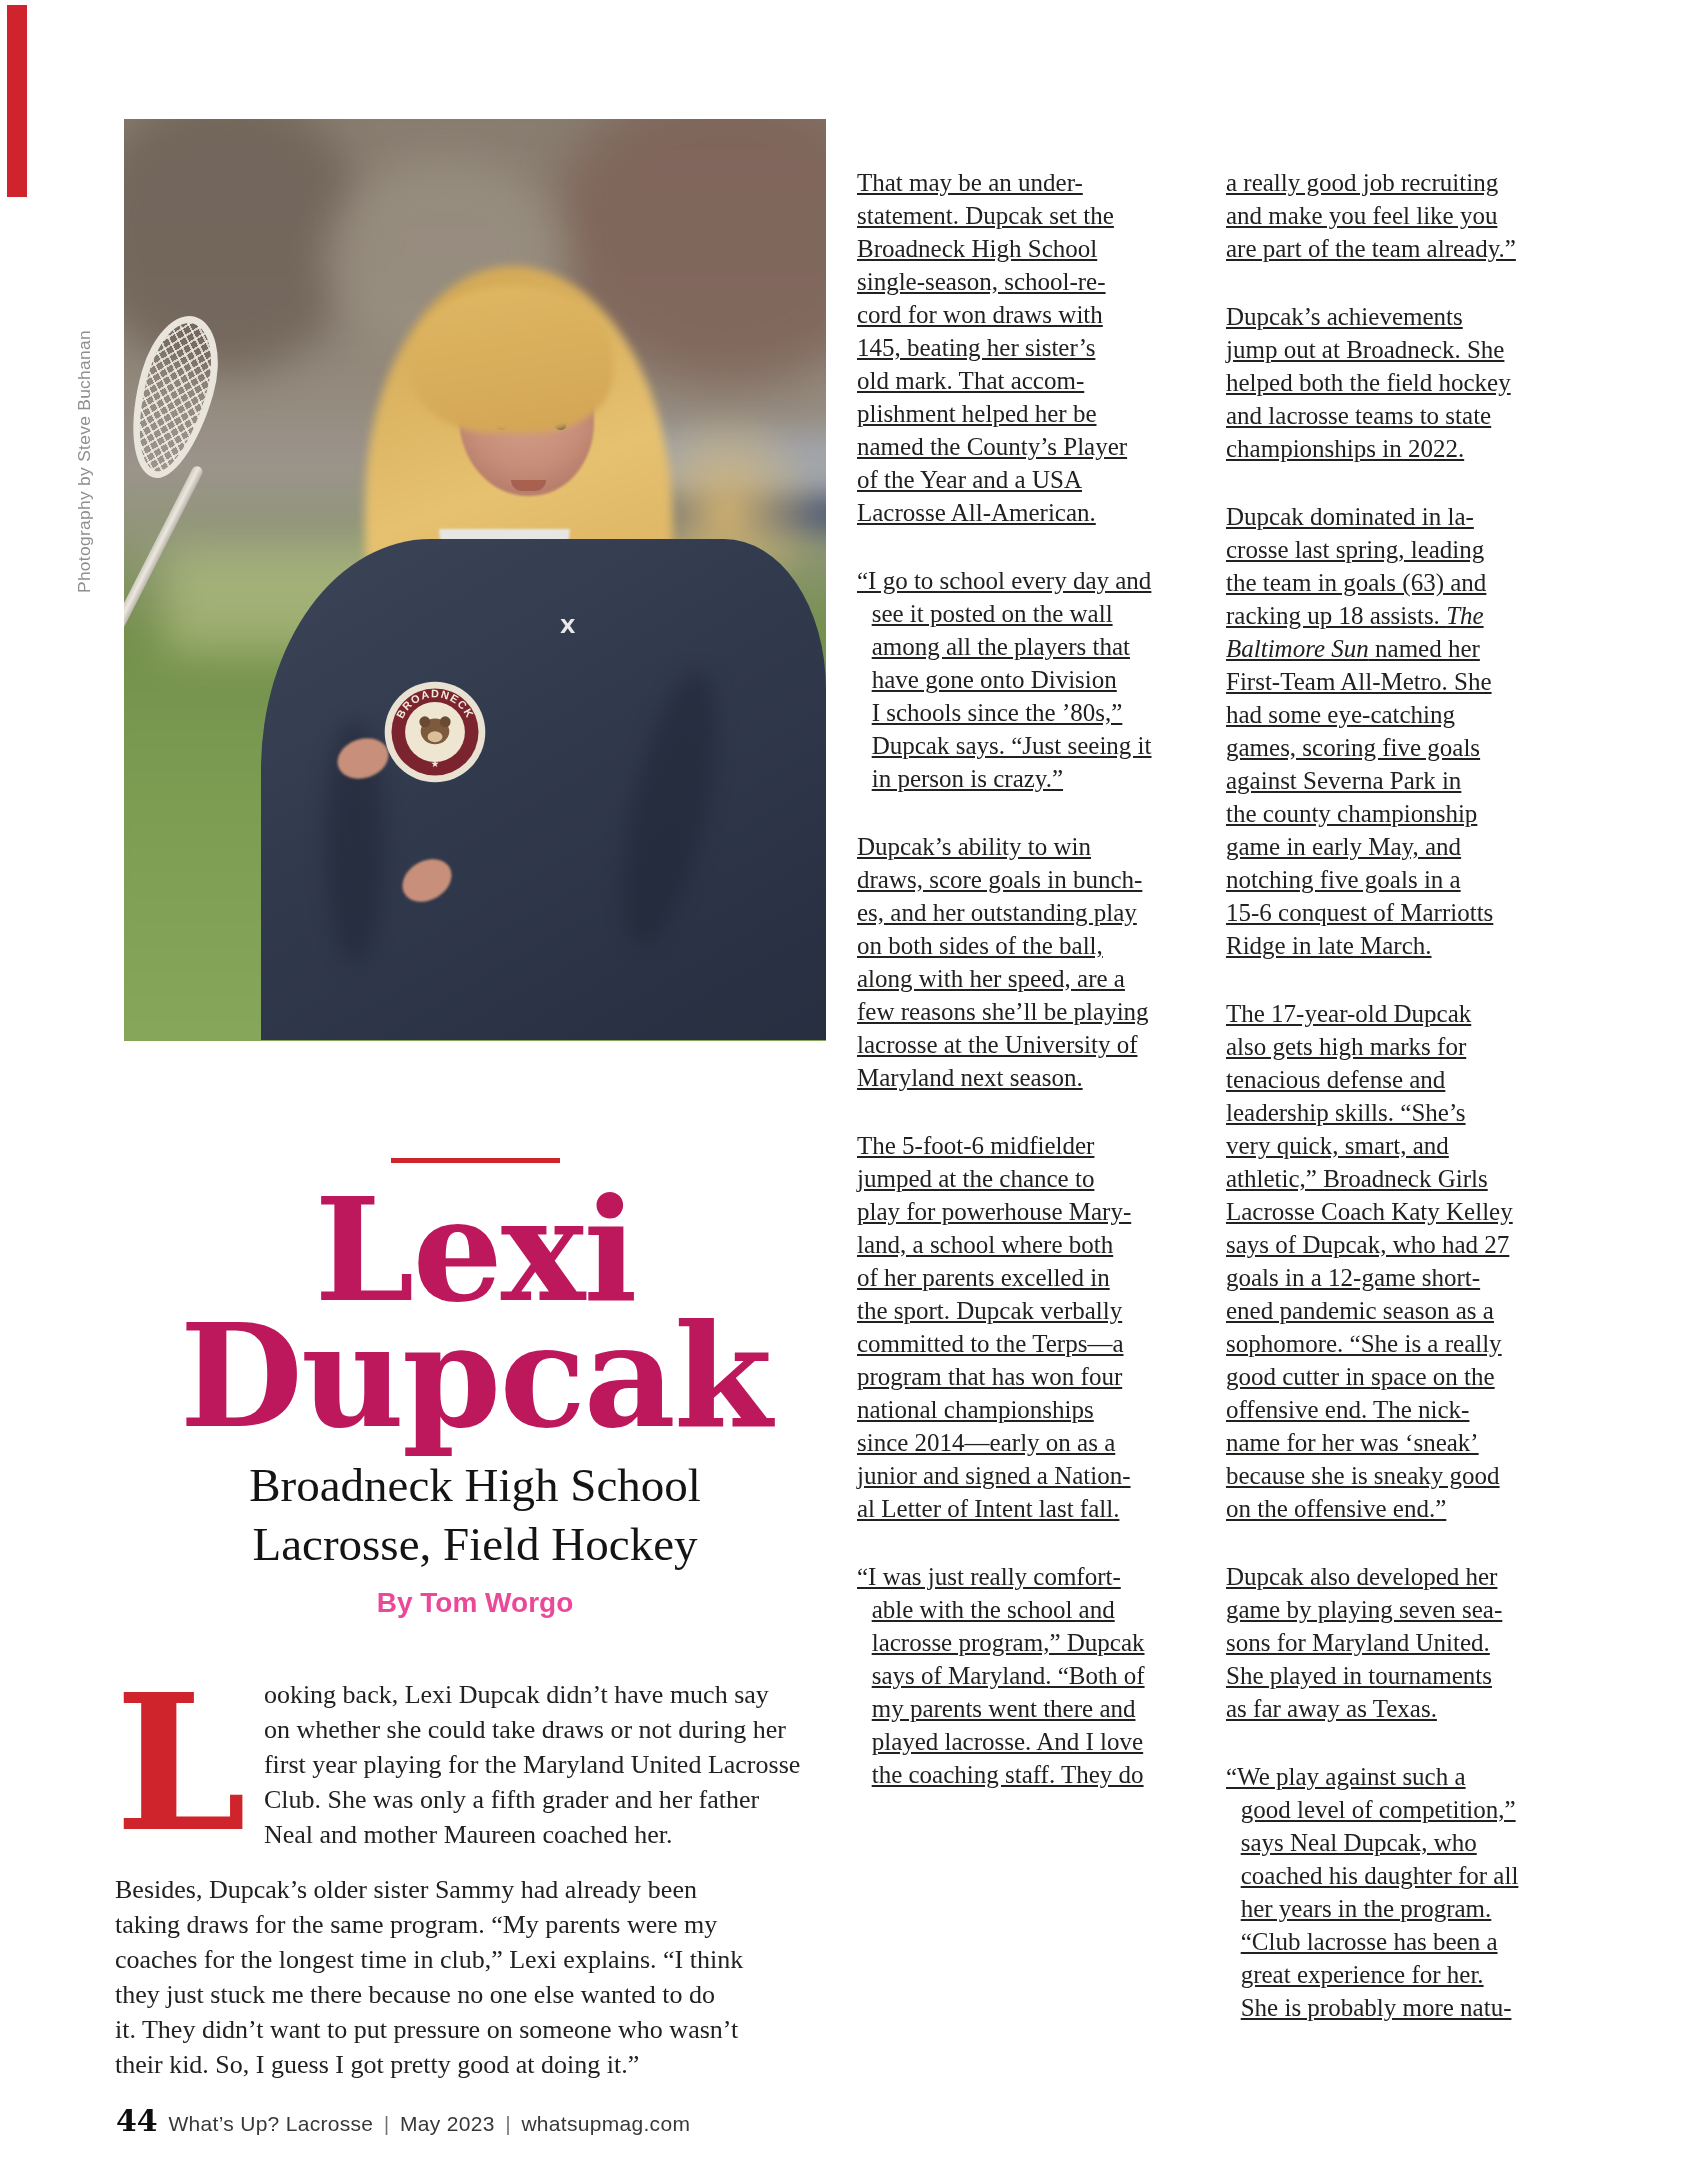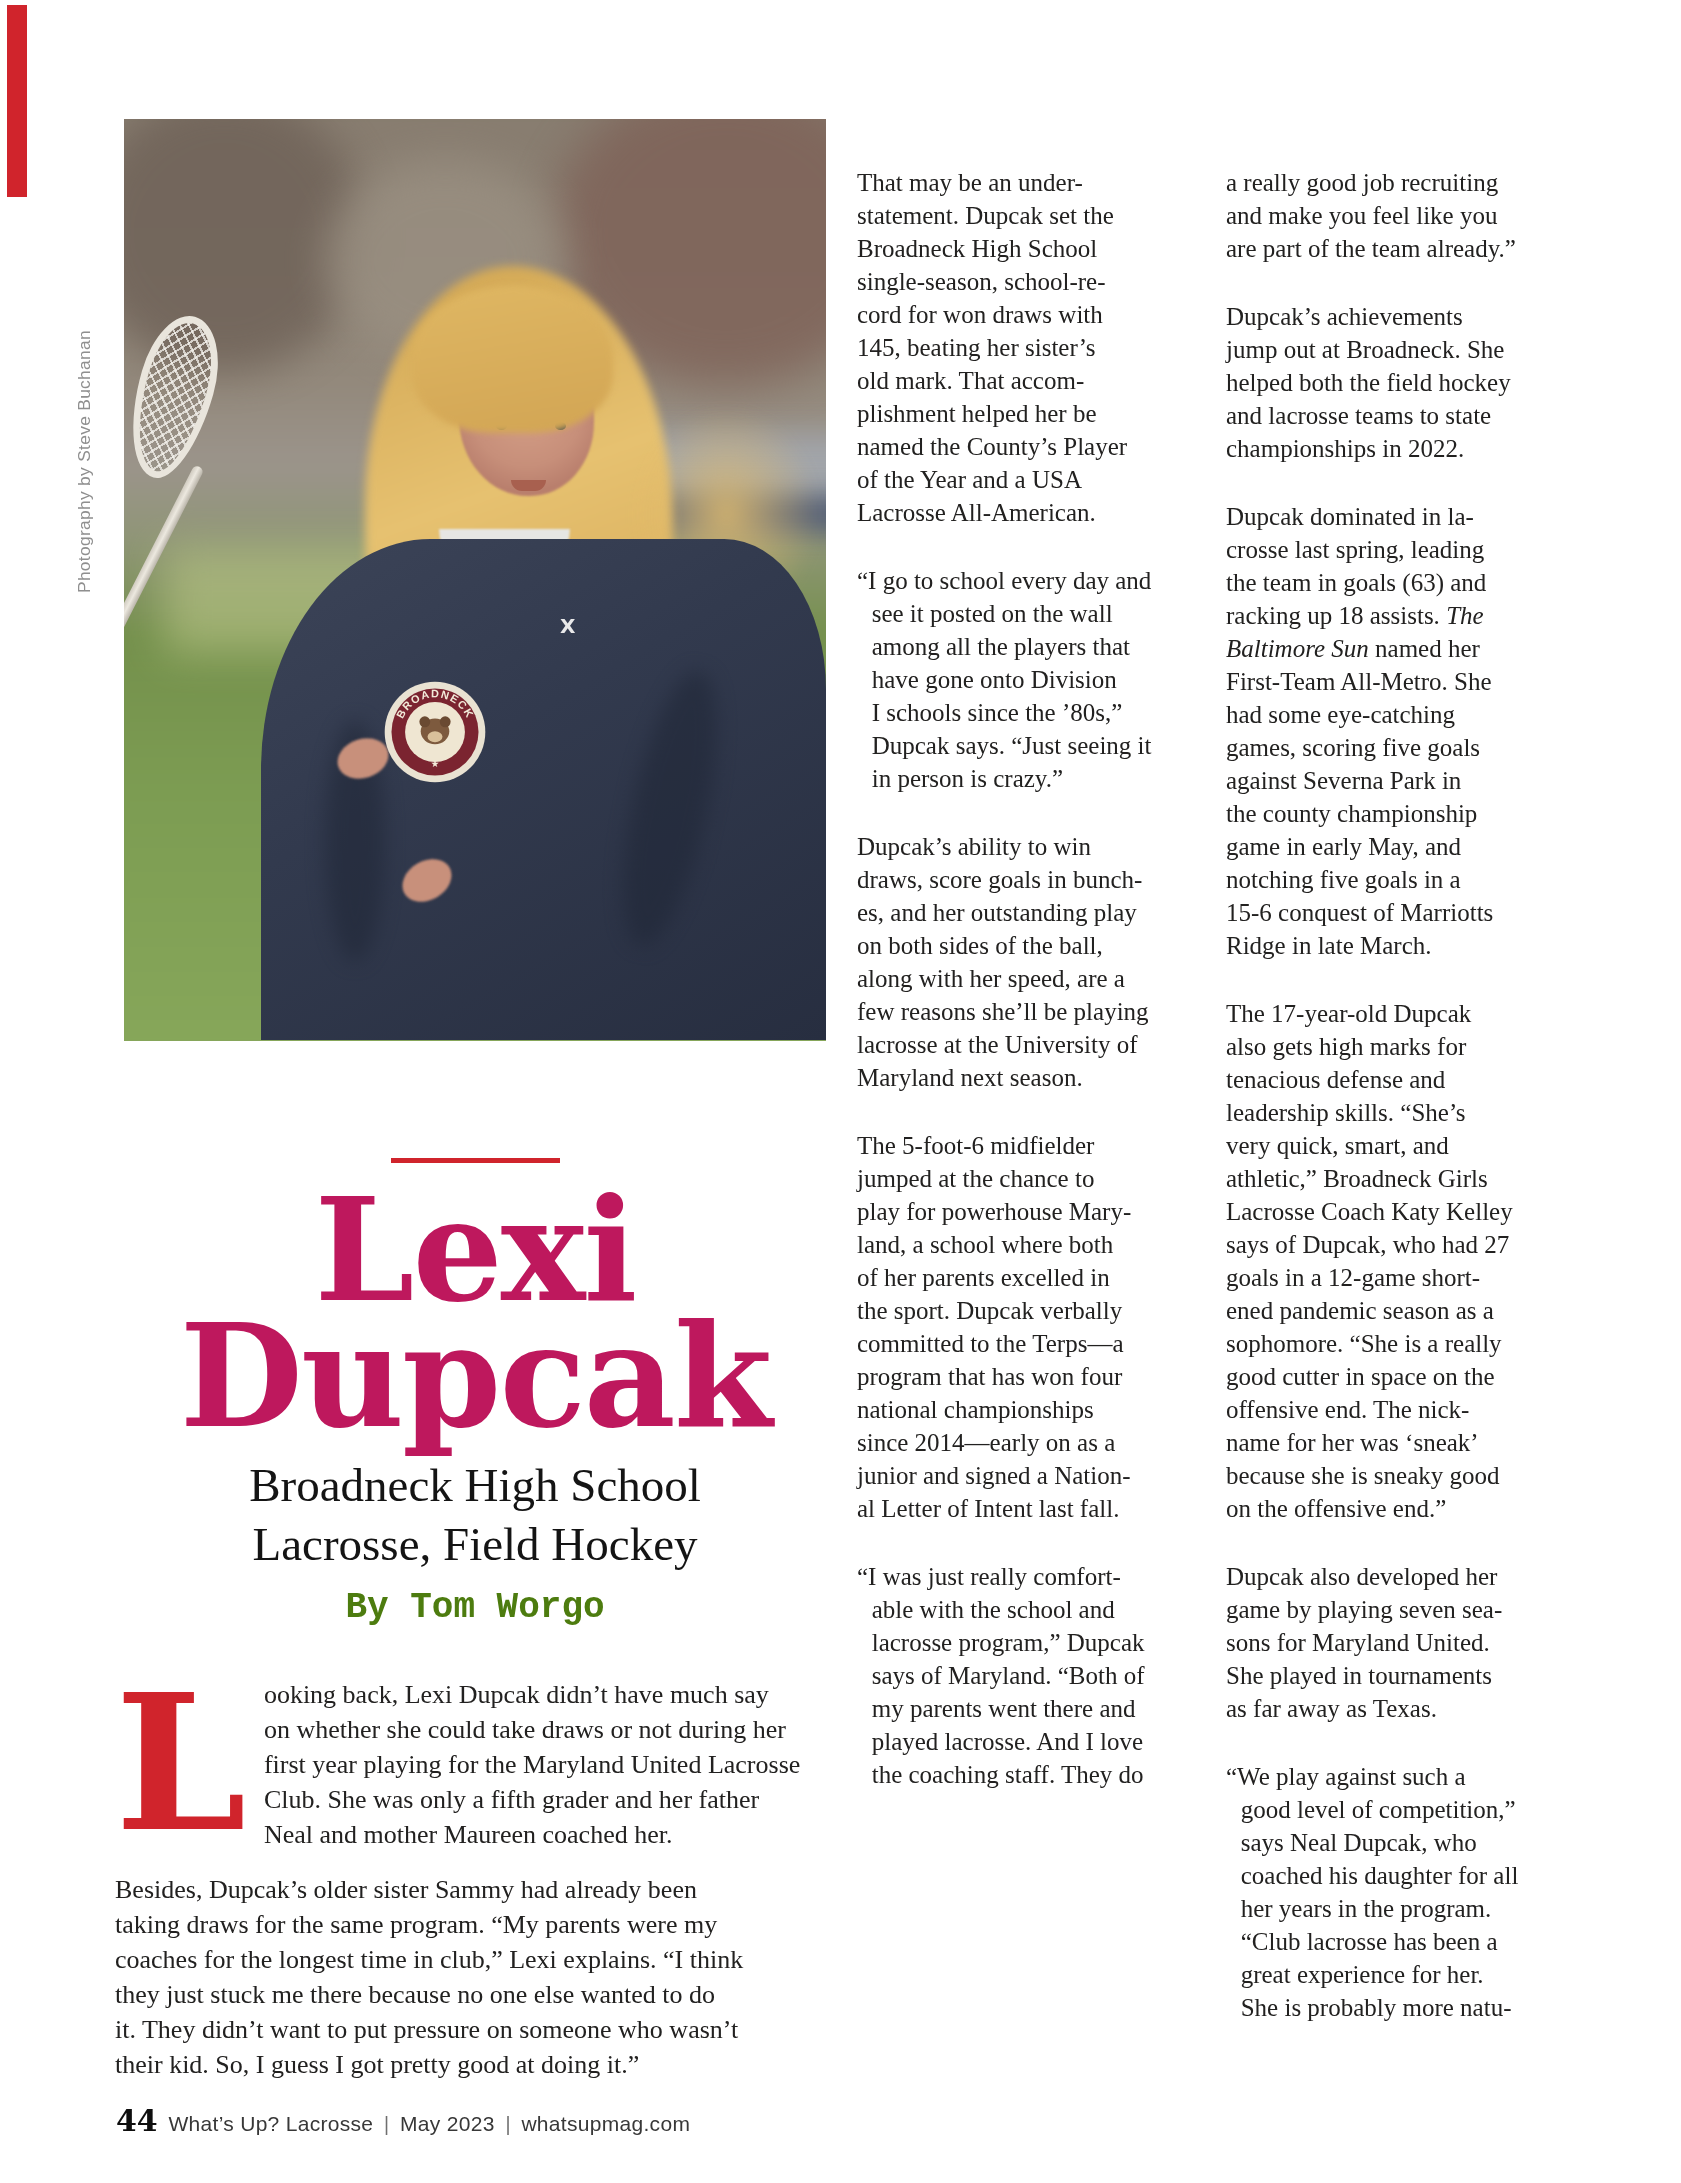--- a/index.html
+++ b/index.html
@@ -63,25 +63,25 @@
   
   .header{position:absolute;left:124px;top:1146px;width:702px;text-align:center;}
   .kicker{font-size:32px;line-height:1.1;}
   .kicker .towne{font-family:"DejaVu Serif",serif;font-weight:700;color:#121212;letter-spacing:0.7px;}
   .kicker .athlete{font-family:"Liberation Sans",sans-serif;font-weight:400;color:#a6a6a6;
     font-size:25.4px;letter-spacing:4px;margin-left:9.4px;vertical-align:1.3px;}
   .rule{width:169px;height:4.7px;background:#d0242c;margin:12px auto 0;}
   .title{font-family:"DejaVu Serif",serif;font-weight:700;color:#be185d;
     font-size:142px;line-height:126px;letter-spacing:-2px;margin-top:24px;}
   .subtitle{font-size:47px;line-height:59px;color:#141414;margin-top:17.4px;}
-  .byline{font-family:Liberation Mono, monospace;font-weight:700;font-size:36px;color:#4d7c0f;margin-top:13.4px;}
+  .byline{font-family:Liberation Sans, sans-serif;font-weight:700;font-size:28px;color:#ec4899;margin-top:13.4px;}
 
   
   .para{white-space:pre-line;margin:0;}
-  .col{position:absolute;top:166px;width:338px;font-size:25px;line-height:33px;color:#222120;}
+  .col{position:absolute;top:166px;width:338px;font-size:25px;line-height:33px;color:#222120;text-decoration:underline;}
   .col .para{margin-bottom:35px;}
   .col-middle{left:857px;}
   .col-right{left:1226px;}
   .para.quote{padding-left:14.7px;text-indent:-14.7px;}
   .it{font-style:italic;}
 
   .left-body{position:absolute;left:115px;top:1677px;width:701px;font-size:26px;line-height:35px;color:#222120;}
   .left-body .para{margin-bottom:20px;}
   .dropcap{float:left;font-family:"DejaVu Serif",serif;font-weight:700;color:#d0242c;
     font-size:187px;line-height:159px;margin:6.7px 17.4px 0 0;}

